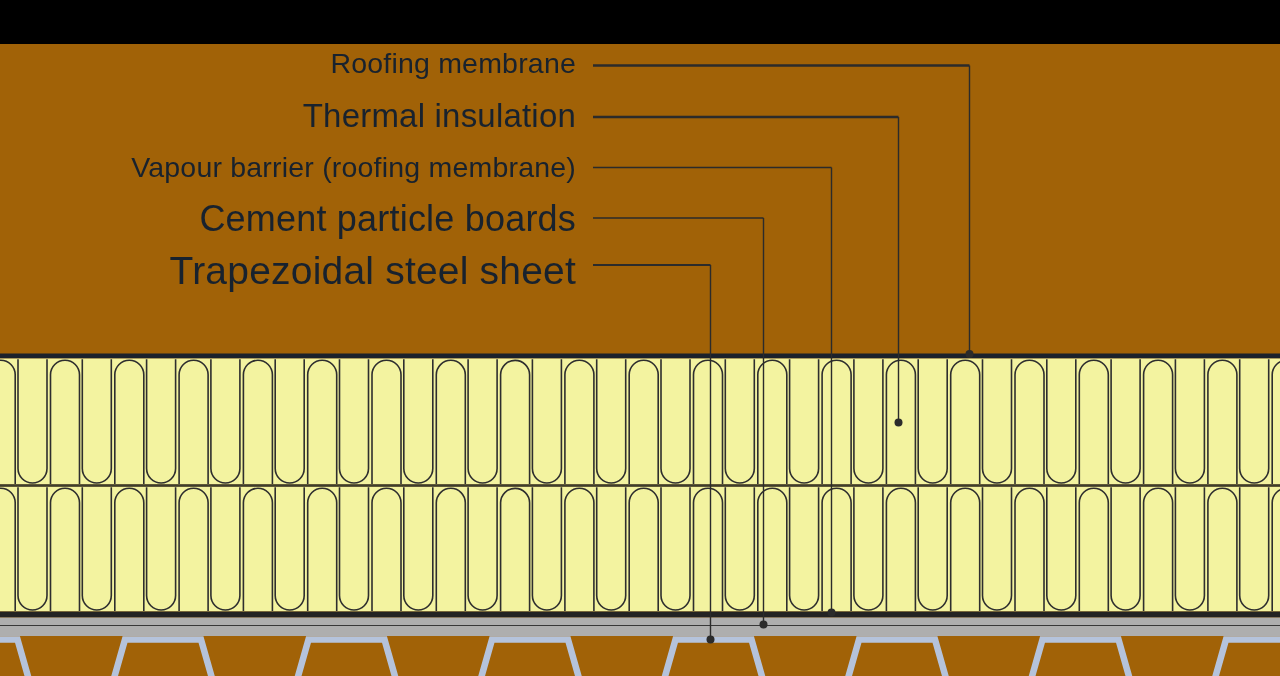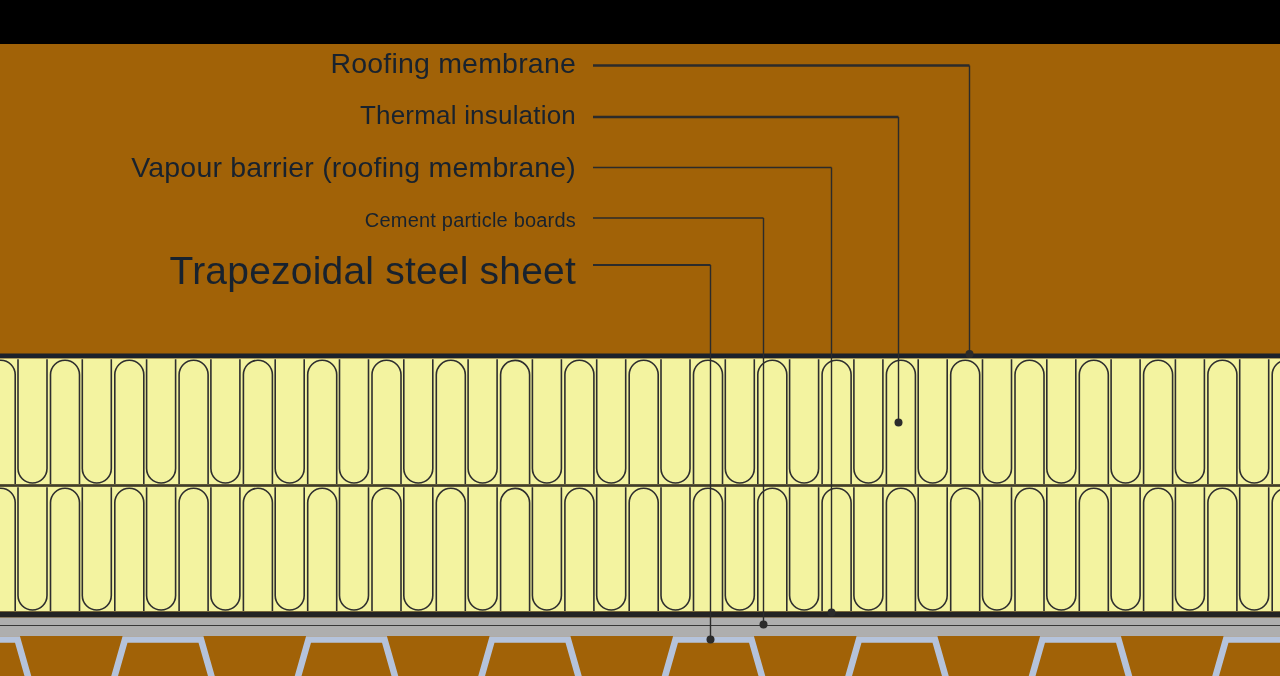--- a/index.html
+++ b/index.html
@@ -56,18 +56,18 @@
         <line x1="763.5" y1="174" x2="763.5" y2="580.5" stroke="#2b2b2b" stroke-width="1.4"></line>
         <circle cx="763.5" cy="580.5" r="4" fill="#2b2b2b"></circle>
         <line x1="593" y1="221" x2="710.5" y2="221" stroke="#2b2b2b" stroke-width="2"></line>
         <line x1="710.5" y1="221" x2="710.5" y2="595.5" stroke="#2b2b2b" stroke-width="1.4"></line>
         <circle cx="710.5" cy="595.5" r="4" fill="#2b2b2b"></circle>
       </g>
   </svg>
 
   <div class="labels">
     <div class="label" style="top: 20px; right: 704px; color: rgb(24, 34, 46); font-size: 28.5px;">Roofing membrane</div>
-    <div class="label" style="top: 72px; right: 704px; color: rgb(24, 34, 46); font-size: 26px;">Thermal insulation</div>
+    <div class="label" style="top: 72px; right: 704px; color: rgb(24, 34, 46); font-size: 33px;">Thermal insulation</div>
     <div class="label" style="top: 124px; right: 704px; color: rgb(24, 34, 46); font-size: 28.5px;">Vapour barrier (roofing membrane)</div>
-    <div class="label" style="top: 176px; right: 704px; color: rgb(24, 34, 46); font-size: 20px;">Cement particle boards</div>
+    <div class="label" style="top: 176px; right: 704px; color: rgb(24, 34, 46); font-size: 36px;">Cement particle boards</div>
     <div class="label" style="top: 227px; right: 704px; color: rgb(24, 34, 46); font-size: 39px;">Trapezoidal steel sheet</div>
   </div>
 </div>
 
 </body></html>

